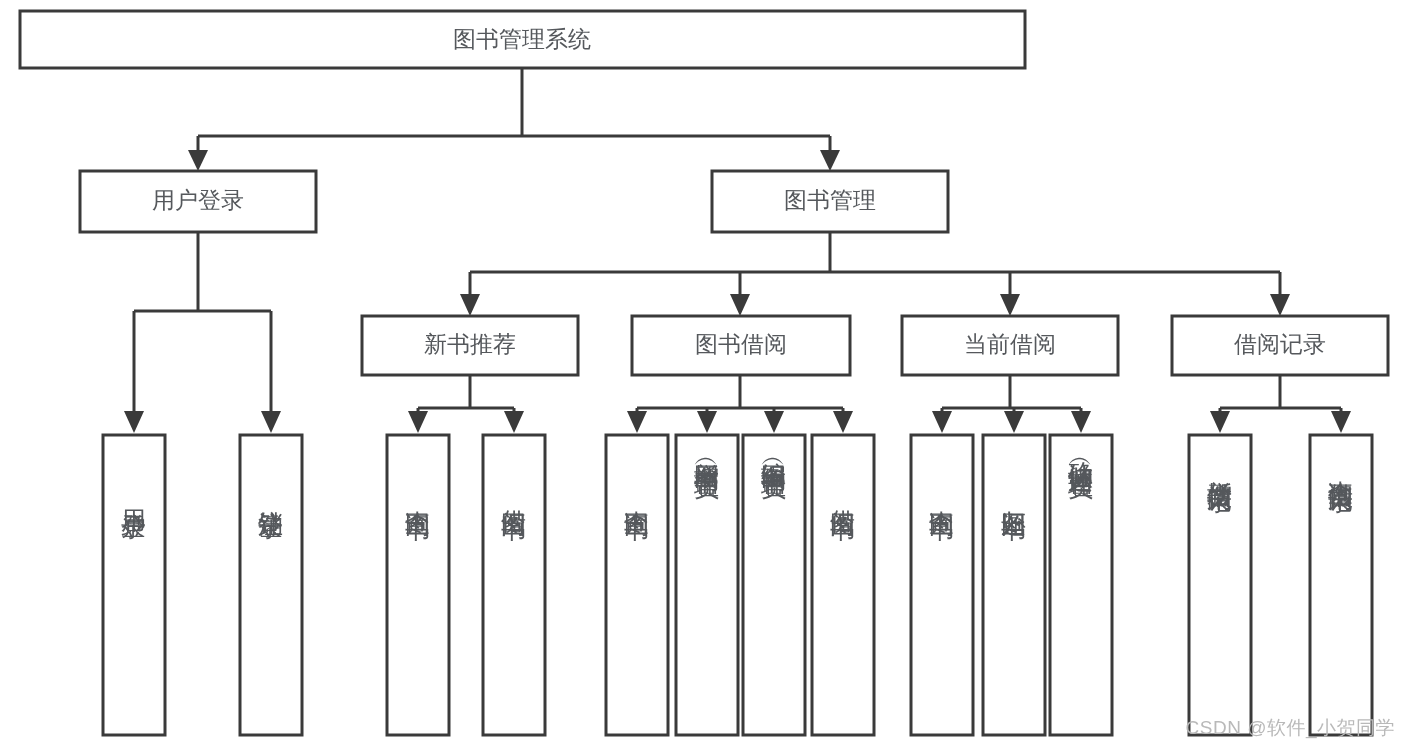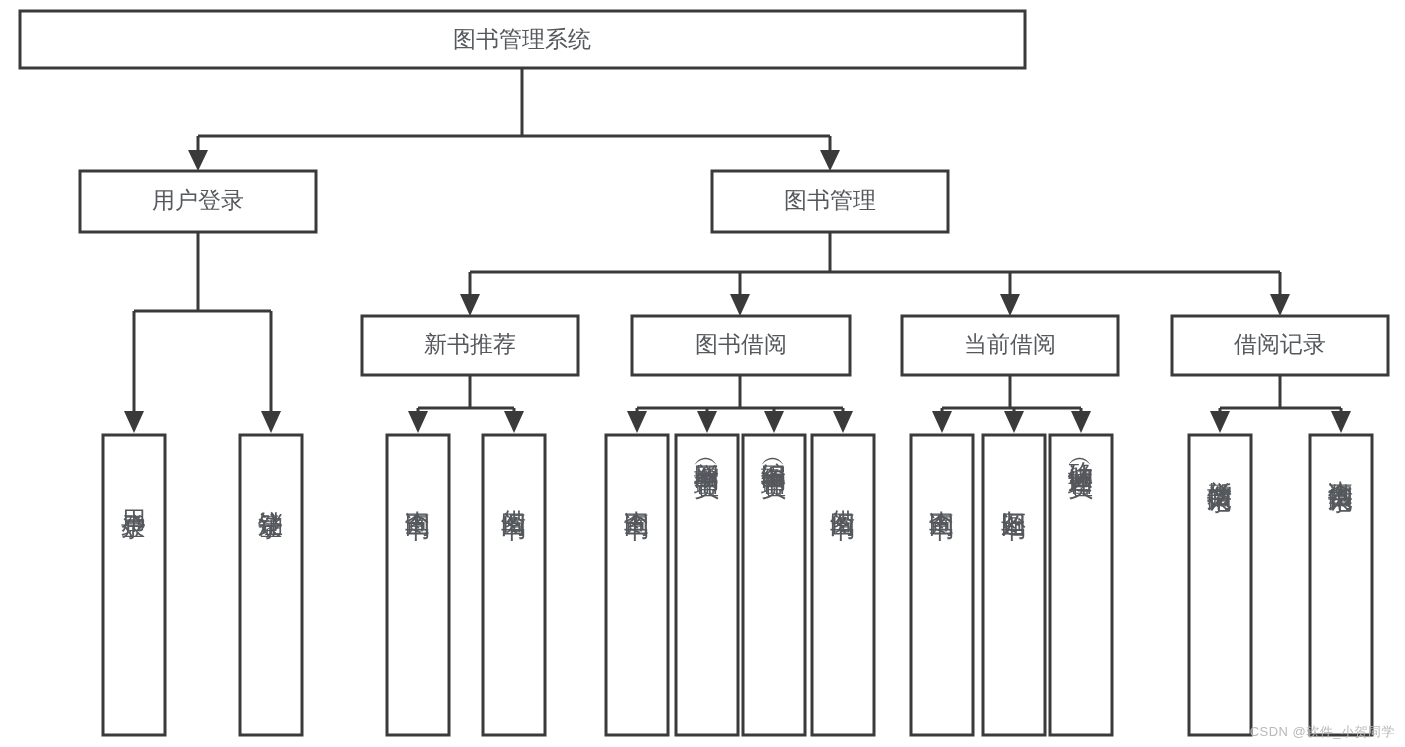--- a/index.html
+++ b/index.html
@@ -64,21 +64,21 @@
     line-height: 1.12;
     color: #55585c;
     letter-spacing: 2px;
     white-space: nowrap;
   }
   .watermark {
     position: absolute;
     right: 10px;
     bottom: 6px;
     font-family: "Liberation Sans", "DejaVu Sans", sans-serif;
-    font-size: 13px;
+    font-size: 19px;
     color: #b9b9b9;
     letter-spacing: 0.5px;
     white-space: nowrap;
   }
 </style>
 </head>
 <body>
 
 <div id="diagram-root">
 

